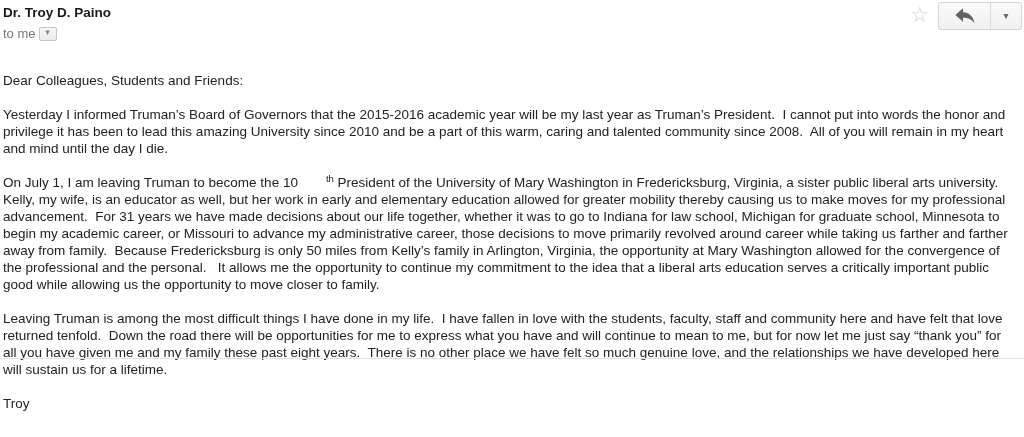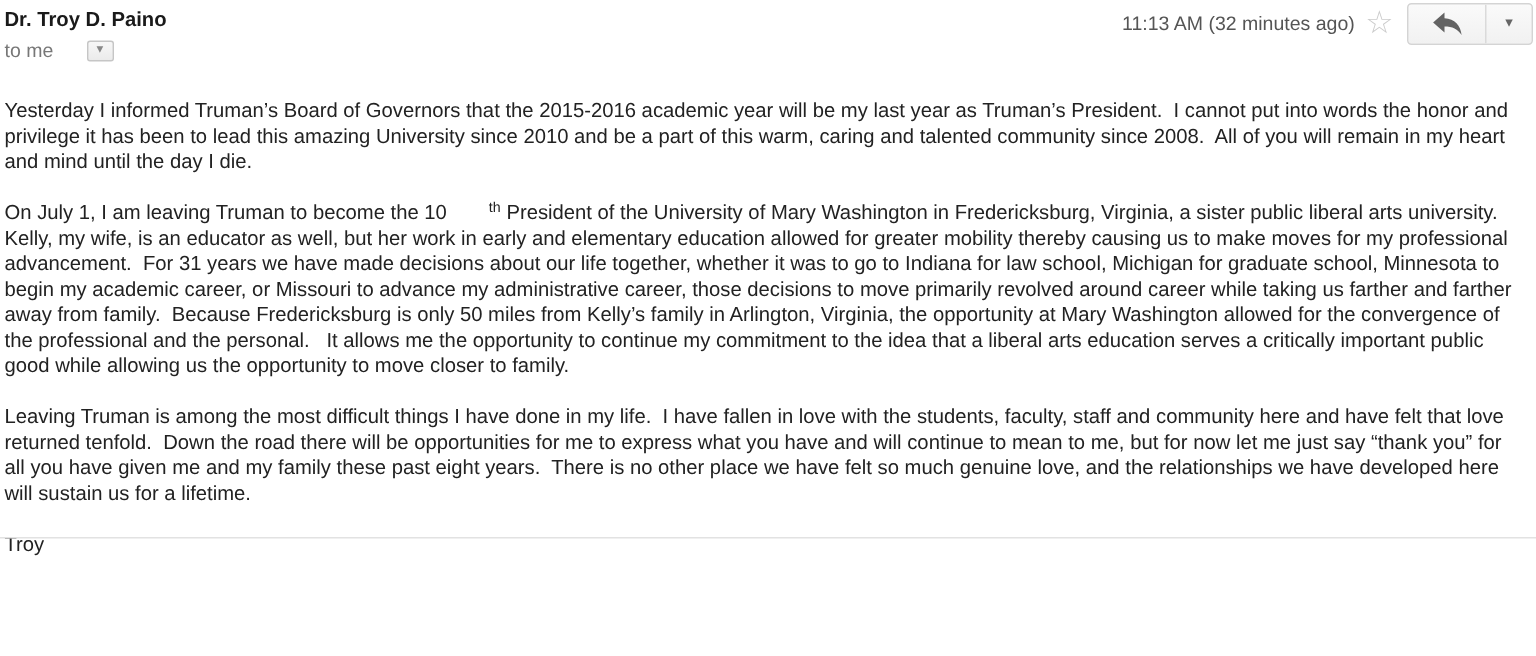--- a/index.html
+++ b/index.html
@@ -11,21 +11,21 @@
     overflow: hidden;
   }
   .email-pane { position: relative; width: 1024px; height: 360px; }
 
   
   .email-header { position: relative; height: 48px; padding: 4px 4px 0 3px; }
   .sender-name {
     font-size: 13.5px; font-weight: bold; color: #1a1a1a; line-height: 17px;
   }
   .recipient-row {
-    display: flex; align-items: center; gap: 22px;
+    display: flex; align-items: center; gap: 3px;
     margin-top: 5px; font-size: 13px; color: #777777; line-height: 15px;
   }
   .details-btn {
     width: 18px; height: 14px;
     border: 1px solid #c6c6c6; border-radius: 2px;
     background: linear-gradient(#f7f7f7, #ebebeb);
     display: flex; align-items: center; justify-content: center;
     cursor: pointer; padding: 0;
   }
   .details-btn .caret { font-size: 9px; color: #888888; line-height: 1; transform: translateY(-1px); }
@@ -79,40 +79,40 @@
     <div class="sender-name">Dr. Troy D. Paino</div>
 
     <div class="recipient-row">
       <span>to me</span>
       <button class="details-btn">
         <span class="caret">▾</span>
       </button>
     </div>
 
     <div class="header-right">
-      <span class="timestamp">11:13 AM (32 minutes ago)</span>
       <button class="star-btn">
         <span>☆</span>
       </button>
       <div class="action-group">
         <button class="action-reply">
           <span style="display:flex;">
             <svg width="20" height="16" viewBox="0 0 20 16">
               <path d="M8 4.2 V0.3 L0.4 7 L8 13.7 V9.7 C13.2 9.7 16.9 11.4 19.4 15.4 C18.8 9.1 14.8 4.6 8 4.2 Z" fill="#636363"></path>
             </svg>
           </span>
         </button>
         <button class="action-more">
           <span class="caret">▾</span>
         </button>
       </div>
     </div>
   </div>
 
   <div class="email-body">
+    <p class="salutation">Dear Colleagues, Students and Friends:</p>
 
     <p>Yesterday I informed Truman’s Board of Governors that the 2015-2016 academic year will be my last year as Truman’s President.  I cannot put into words the honor and privilege it has been to lead this amazing University since 2010 and be a part of this warm, caring and talented community since 2008.  All of you will remain in my heart and mind until the day I die.</p>
 
     <p><span>On July 1, I am leaving Truman to become the 10</span><span class="sup">th</span><span> President of the University of Mary Washington in Fredericksburg, Virginia, a sister public liberal arts university.  Kelly, my wife, is an educator as well, but her work in early and elementary education allowed for greater mobility thereby causing us to make moves for my professional advancement.  For 31 years we have made decisions about our life together, whether it was to go to Indiana for law school, Michigan for graduate school, Minnesota to begin my academic career, or Missouri to advance my administrative career, those decisions to move primarily revolved around career while taking us farther and farther away from family.  Because Fredericksburg is only 50 miles from Kelly’s family in Arlington, Virginia, the opportunity at Mary Washington allowed for the convergence of the professional and the personal.   It allows me the opportunity to continue my commitment to the idea that a liberal arts education serves a critically important public good while allowing us the opportunity to move closer to family.</span></p>
 
     <p>Leaving Truman is among the most difficult things I have done in my life.  I have fallen in love with the students, faculty, staff and community here and have felt that love returned tenfold.  Down the road there will be opportunities for me to express what you have and will continue to mean to me, but for now let me just say “thank you” for all you have given me and my family these past eight years.  There is no other place we have felt so much genuine love, and the relationships we have developed here will sustain us for a lifetime.</p>
 
 
     <p>Troy</p>
   </div>

